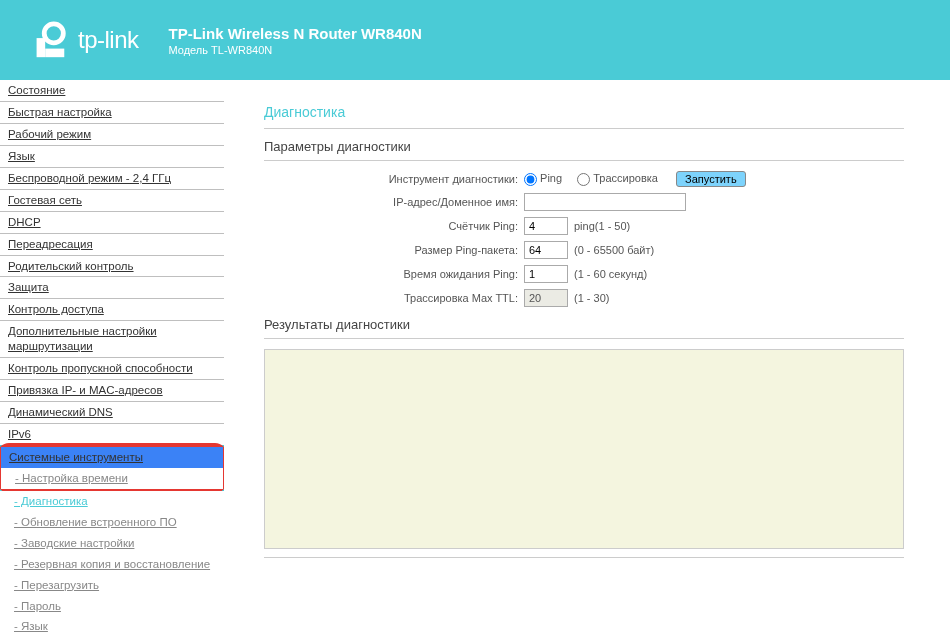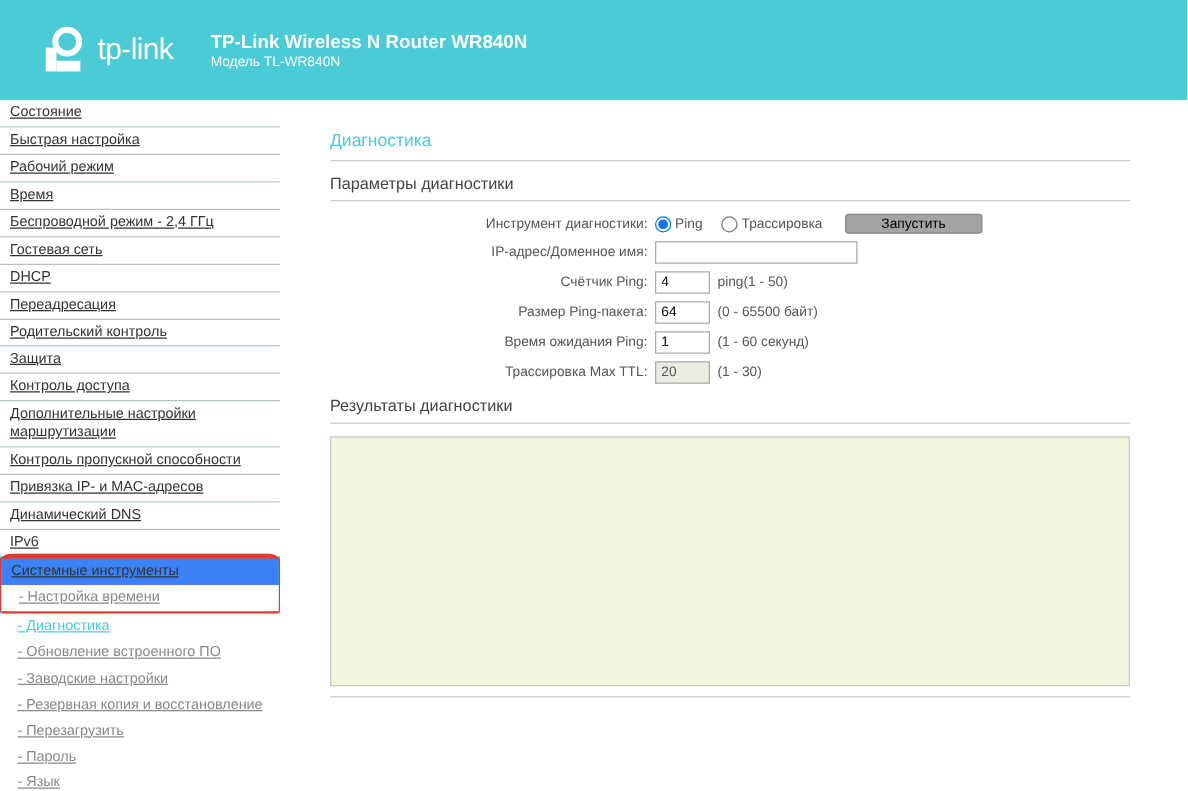--- a/index.html
+++ b/index.html
@@ -33,21 +33,21 @@
 
 .form-rows { margin: 10px 0 0 60px; }
 .form-row { display: flex; align-items: center; margin-bottom: 6px; font-size: 11px; color: #555; }
 .form-label { width: 200px; text-align: right; padding-right: 6px; }
 .form-field { display: flex; align-items: center; gap: 6px; }
 .form-field input[type=text] { border: 1px solid #aaa; height: 18px; padding: 0 4px; font-size: 11px; }
 .form-field .w40 { width: 44px; }
 .form-field .w160 { width: 162px; }
 .form-field .hint { color: #555; font-size: 11px; }
 .form-field input[type=text][disabled]{ background:#ebebe4; color:#555;}
-.run-btn { background: #a3a3a3; border: 1px solid #888; border-radius: 3px; padding: 1px 28px; font-size: 11px; cursor: pointer; }
+.run-btn { background: #7dd3fc; border: 1px solid #888; border-radius: 3px; padding: 1px 8px; font-size: 11px; cursor: pointer; }
 .radio-row input[type=radio]{ vertical-align:middle;}
 
 .results-box { background: #f4f5df; border: 1px solid #ccc; height: 200px; margin-top: 8px; }
 .content-inner{ max-width:640px;}
 </style>
 </head>
 <body>
 
 <div class="header">
   <div class="logo-wrap">
@@ -63,21 +63,21 @@
     <div class="sub">Модель TL-WR840N</div>
   </div>
 </div>
 
 <div class="layout">
   <div class="sidebar">
     <ul>
       <li>Состояние</li>
       <li>Быстрая настройка</li>
       <li>Рабочий режим</li>
-      <li>Время</li>
+      <li>Язык</li>
       <li>Беспроводной режим - 2,4 ГГц</li>
       <li>Гостевая сеть</li>
       <li>DHCP</li>
       <li>Переадресация</li>
       <li>Родительский контроль</li>
       <li>Защита</li>
       <li>Контроль доступа</li>
       <li>Дополнительные настройки маршрутизации</li>
       <li>Контроль пропускной способности</li>
       <li>Привязка IP- и MAC-адресов</li>

